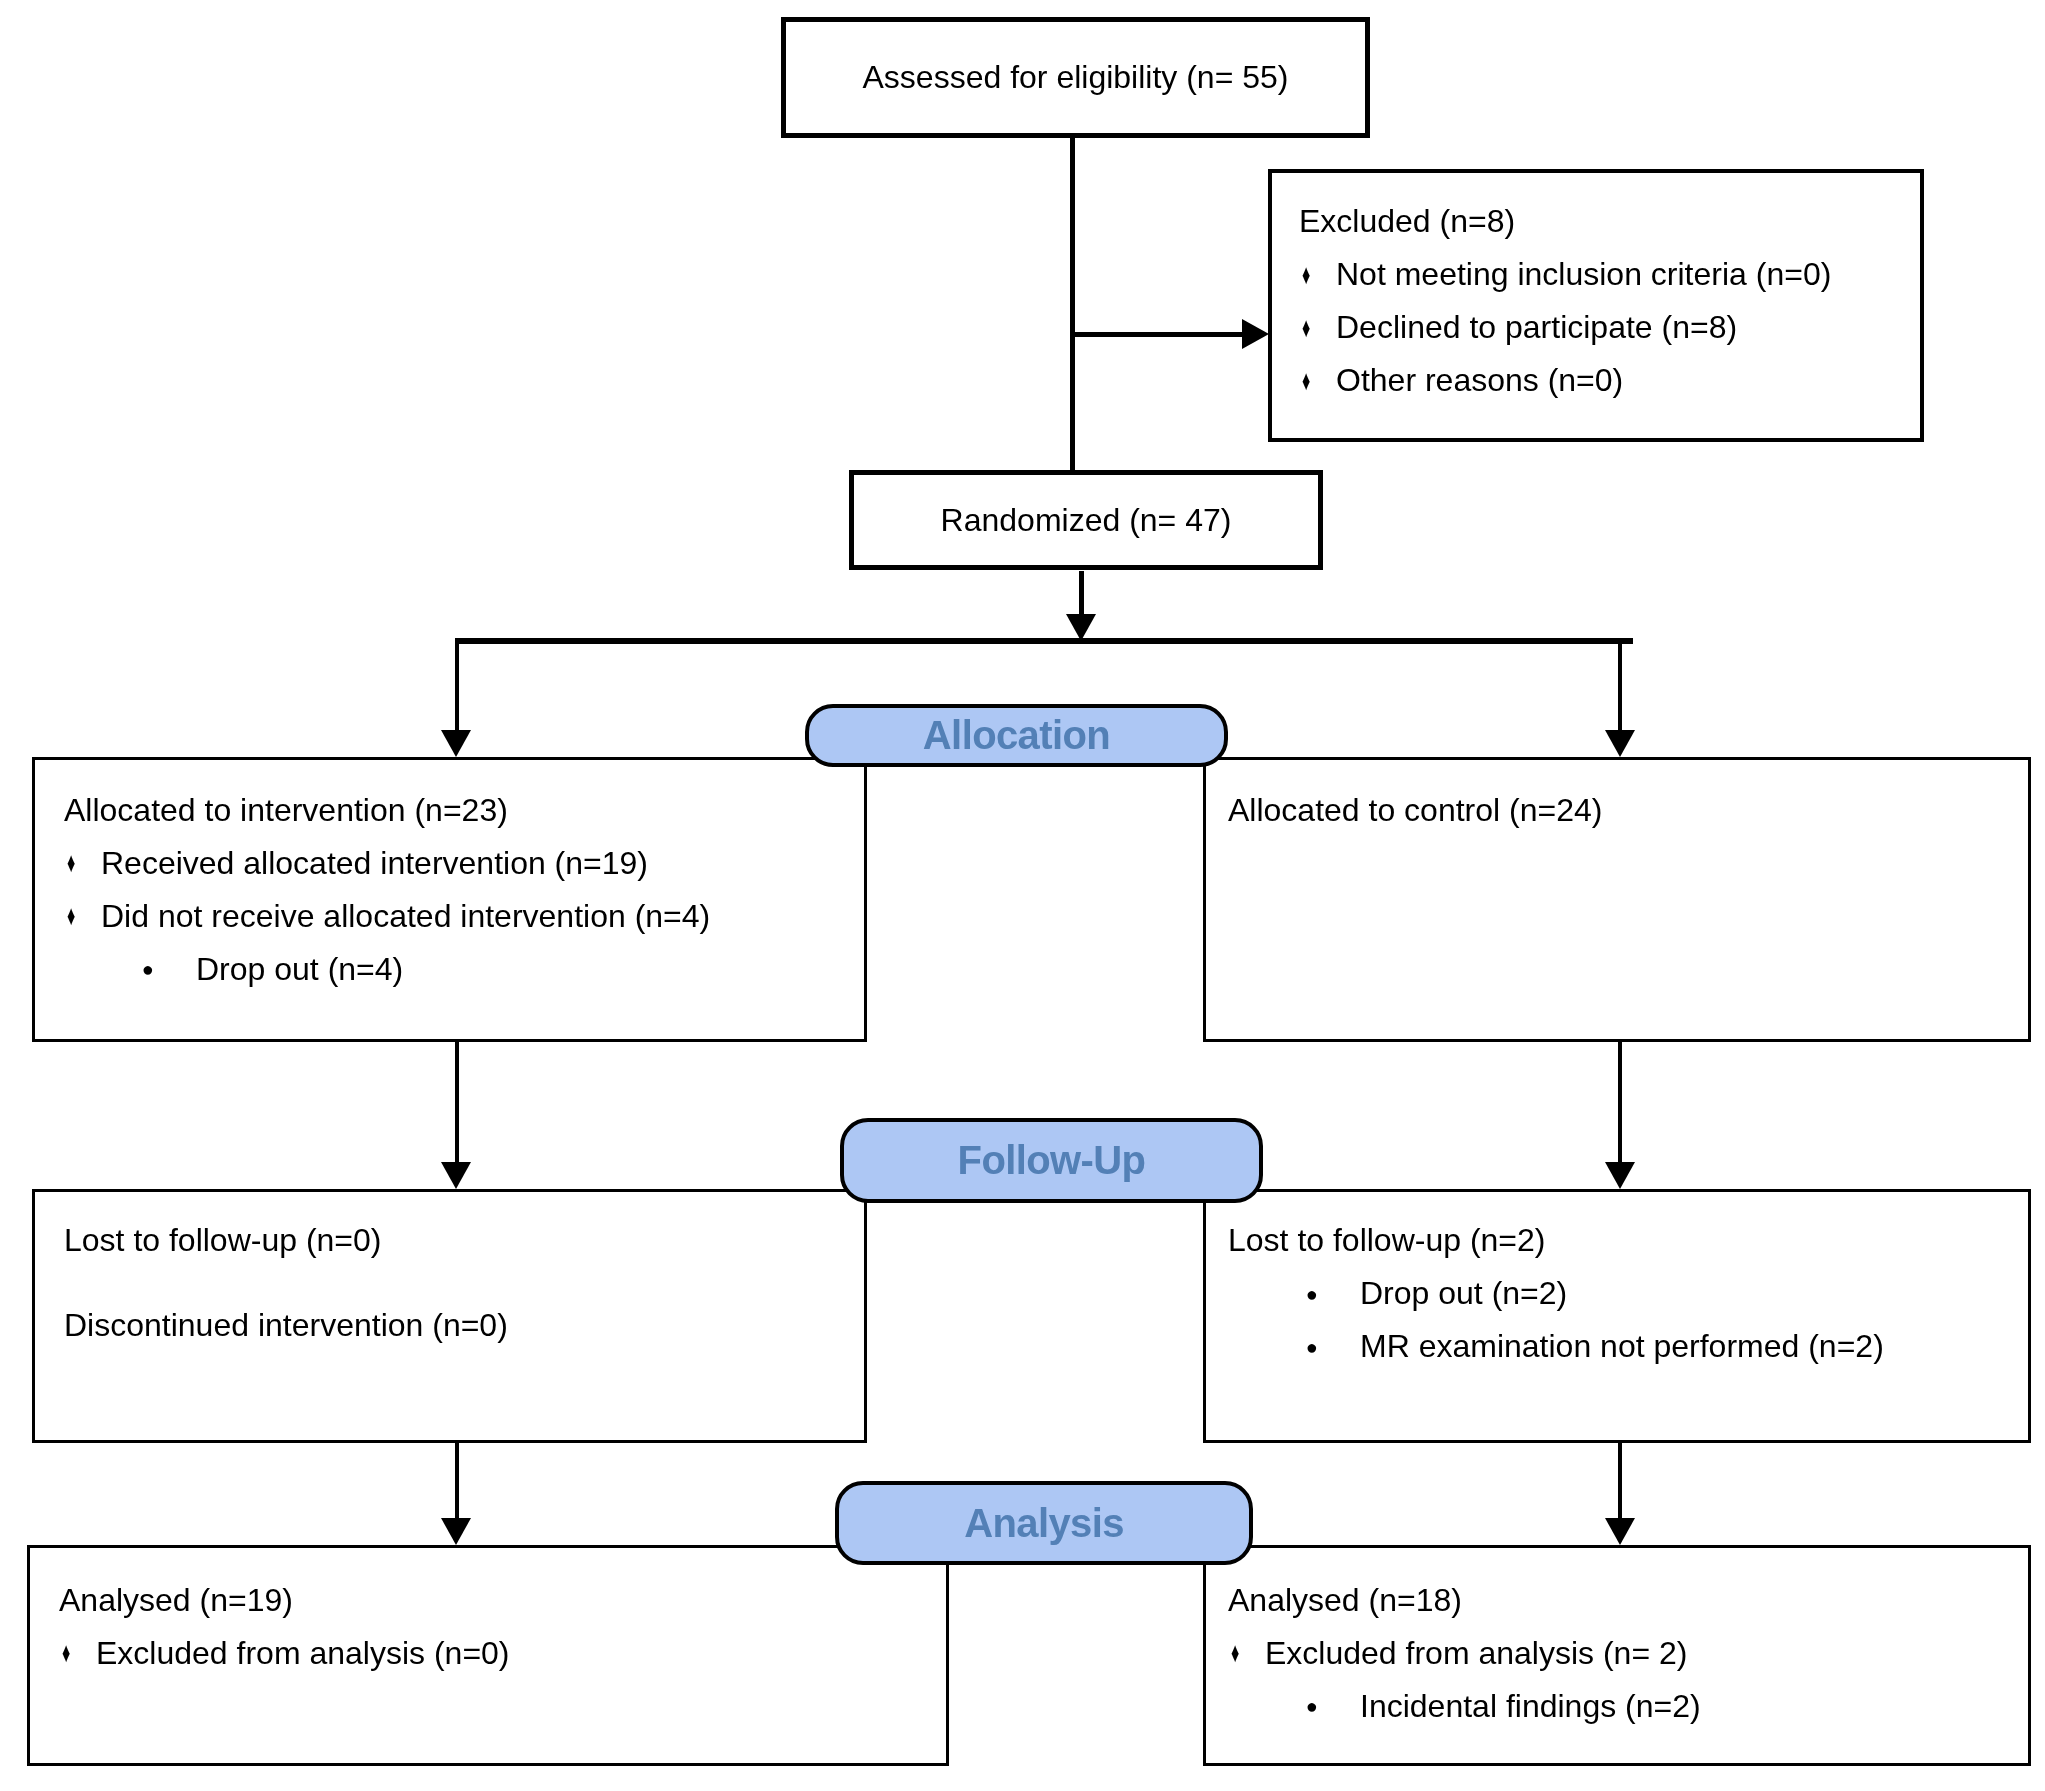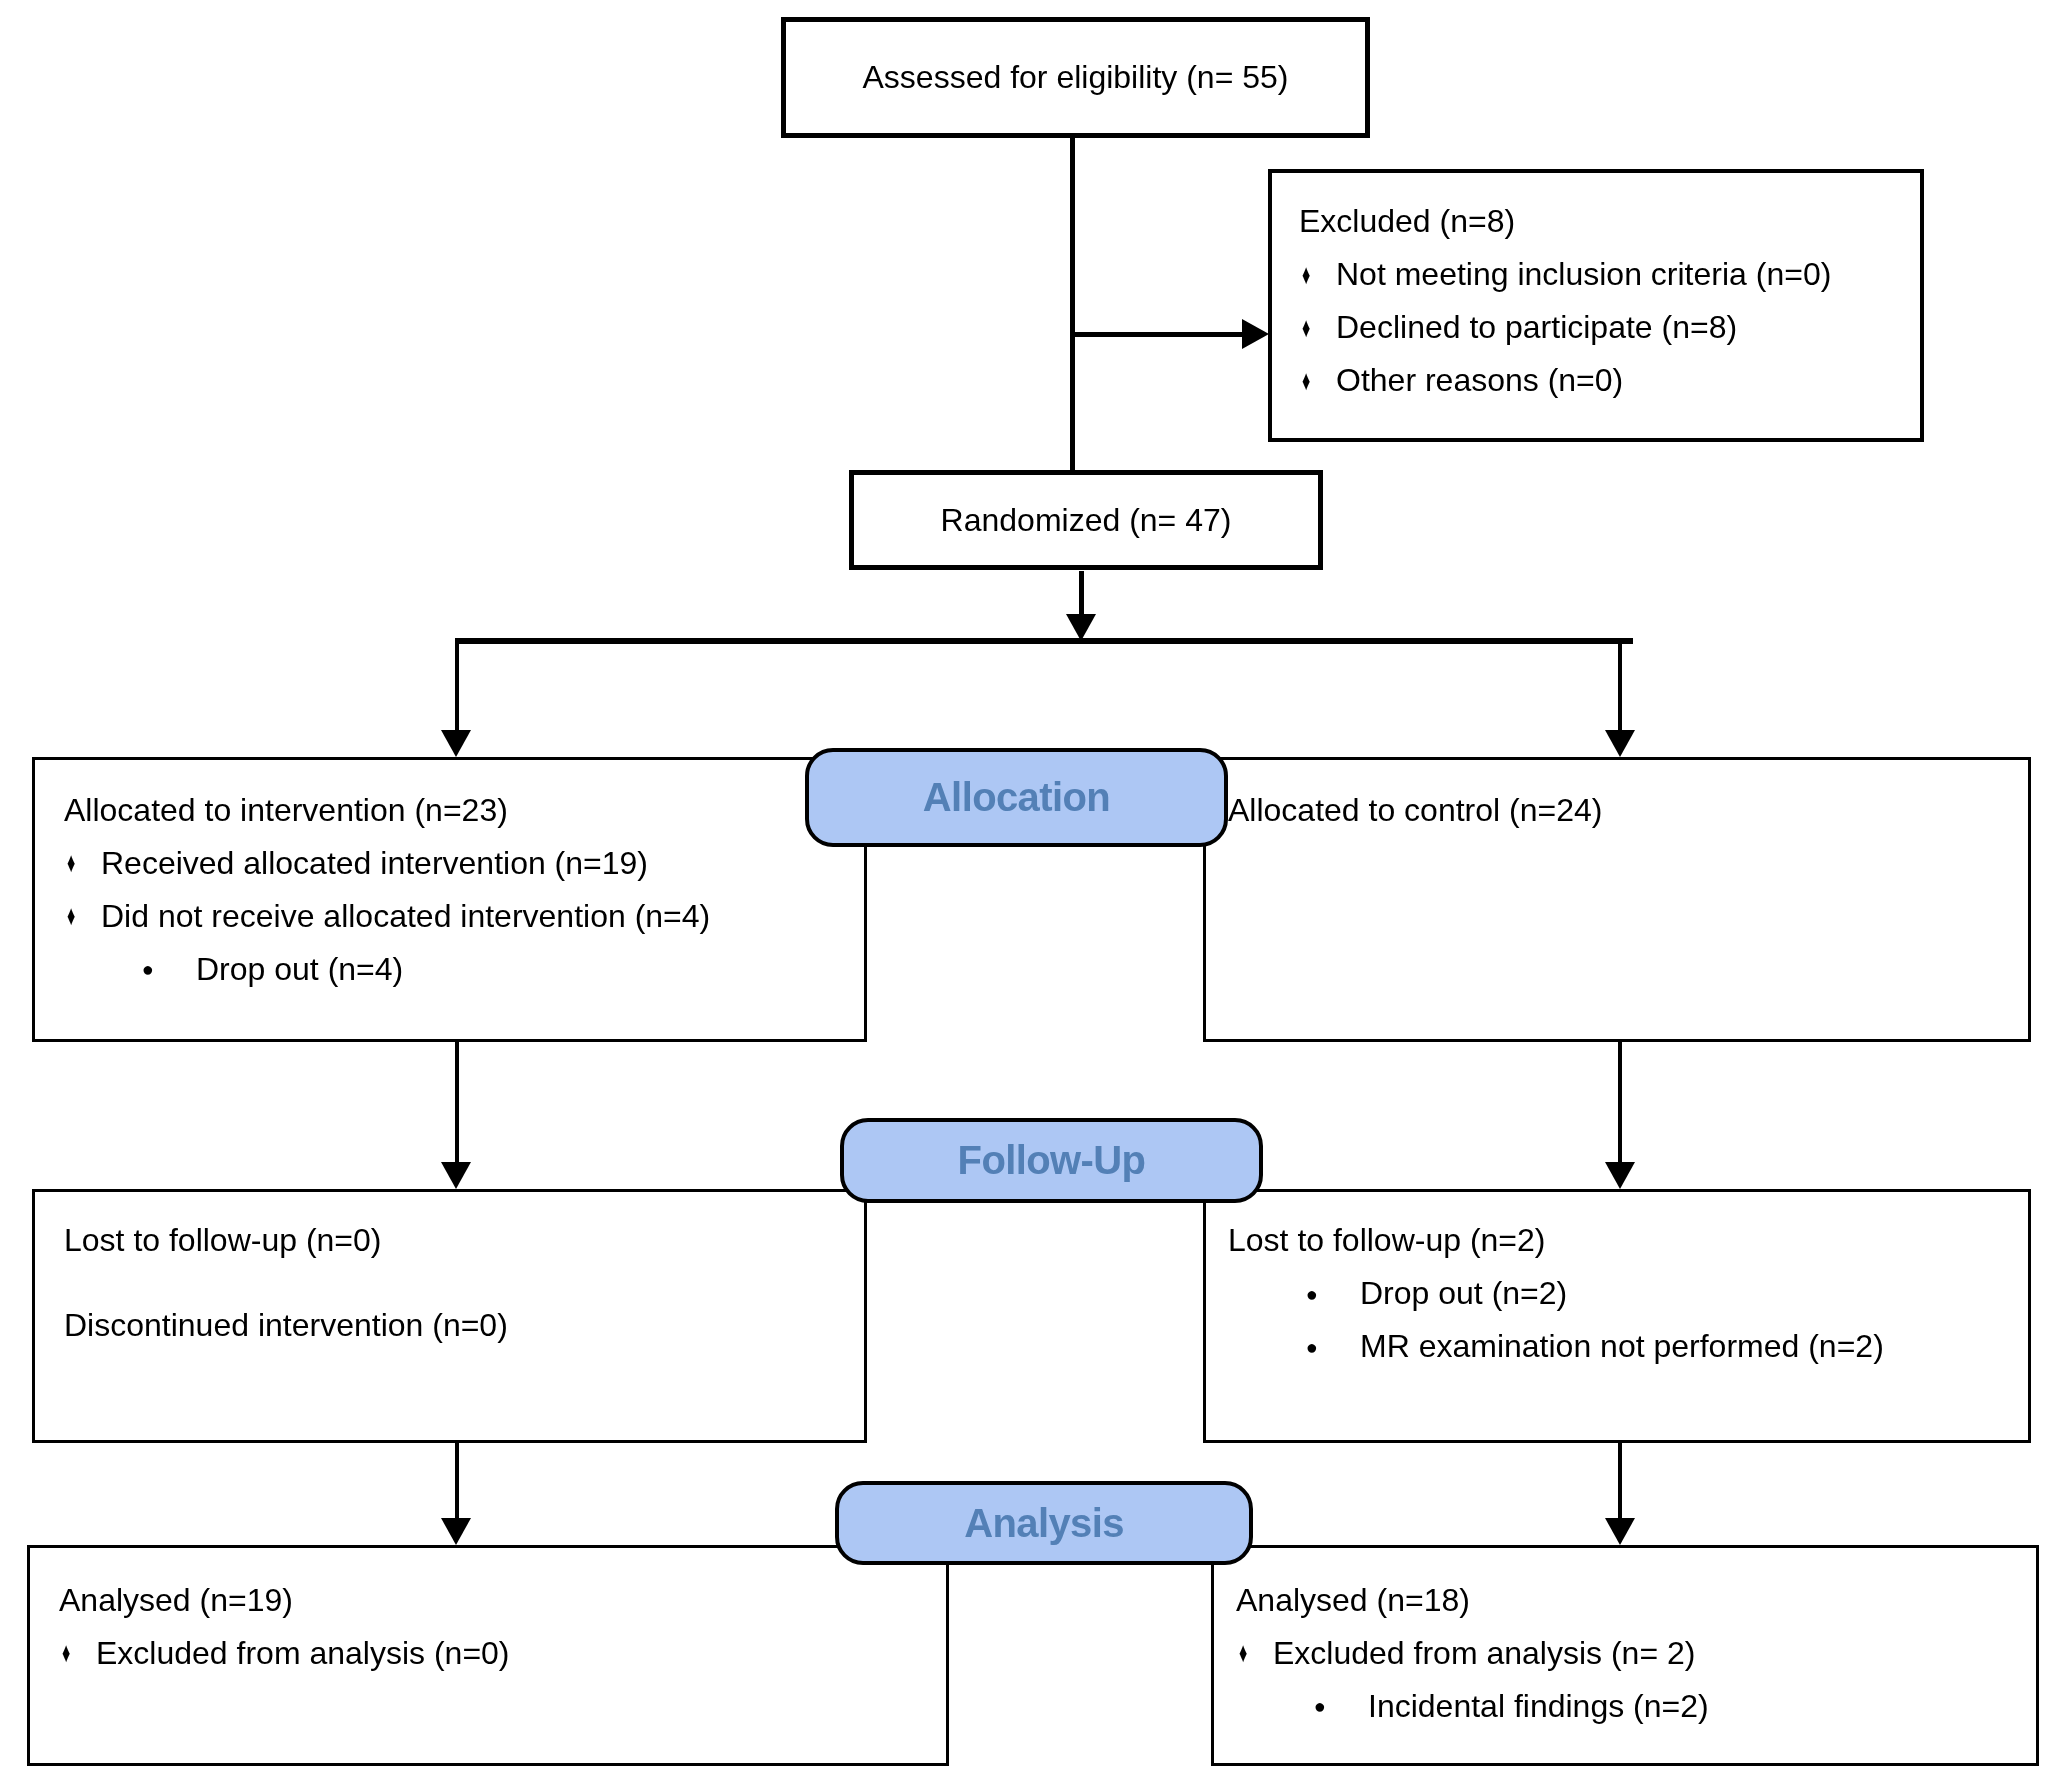--- a/index.html
+++ b/index.html
@@ -173,37 +173,37 @@
   <div class="box" style="left:27px;top:1545px;width:922px;height:221px;padding:25.6px 9px 0 29px;">
     <div class="row">Analysed (n=19)</div>
     <div class="row">
       <span class="dia">
           <span>♦</span>
         </span>
       <span>Excluded from analysis (n=0)</span>
     </div>
   </div>
 
-  <div class="box" style="left:1203px;top:1545px;width:828px;height:221px;padding:25.6px 9px 0 22px;margin-left:8px;">
+  <div class="box" style="left:1203px;top:1545px;width:828px;height:221px;padding:25.6px 9px 0 22px;">
     <div class="row">Analysed (n=18)</div>
     <div class="row">
       <span class="dia">
           <span>♦</span>
         </span>
       <span>Excluded from analysis (n= 2)</span>
     </div>
     <div class="row sub">
       <span class="dot">
           <span>●</span>
         </span>
       <span>Incidental findings (n=2)</span>
     </div>
   </div>
 
-  <div class="pill" style="left:805px;top:704px;width:423px;height:99px;margin-top:44px;">
+  <div class="pill" style="left:805px;top:704px;width:423px;height:63px;">
     <span>Allocation</span>
   </div>
   <div class="pill" style="left:824px;top:1118px;width:423px;height:85px;margin-left:16px;">
     <span>Follow-Up</span>
   </div>
   <div class="pill" style="left:835px;top:1481px;width:418px;height:84px;">
     <span>Analysis</span>
   </div>
 
 </div>

